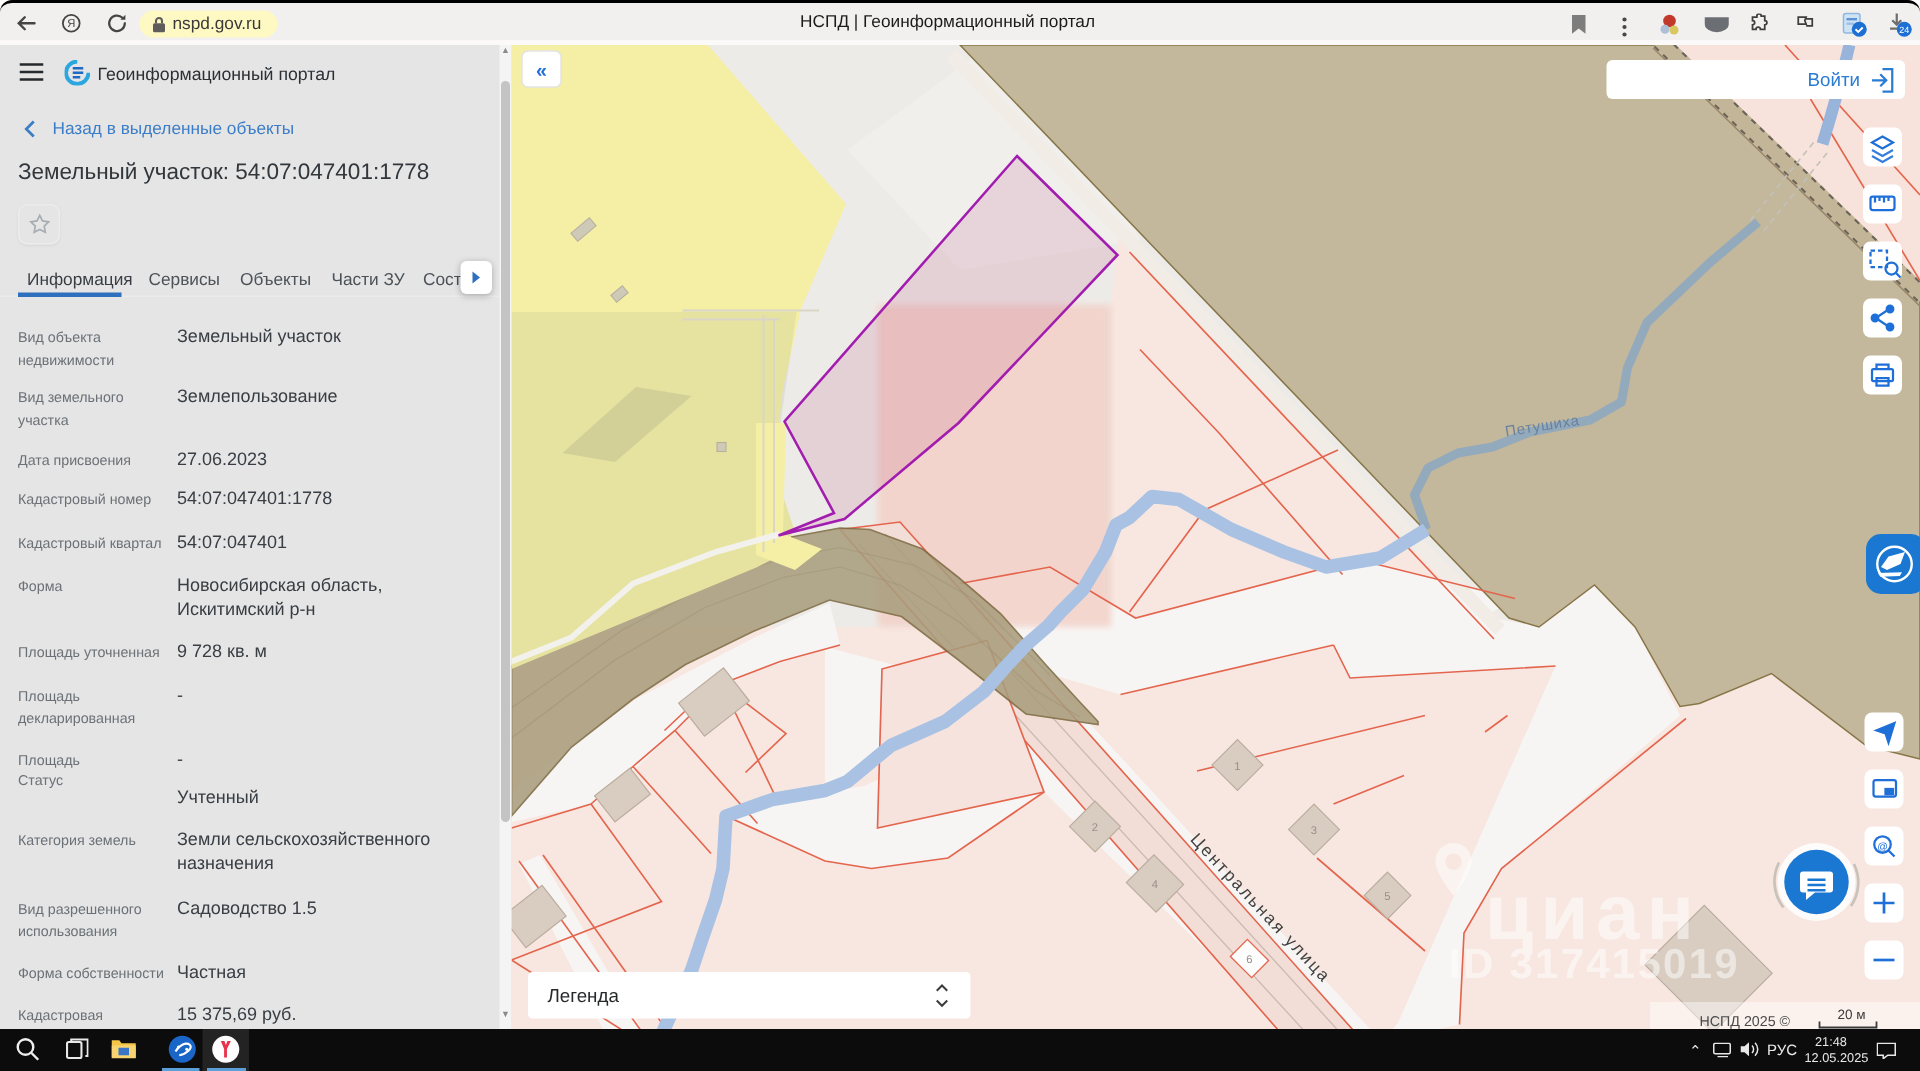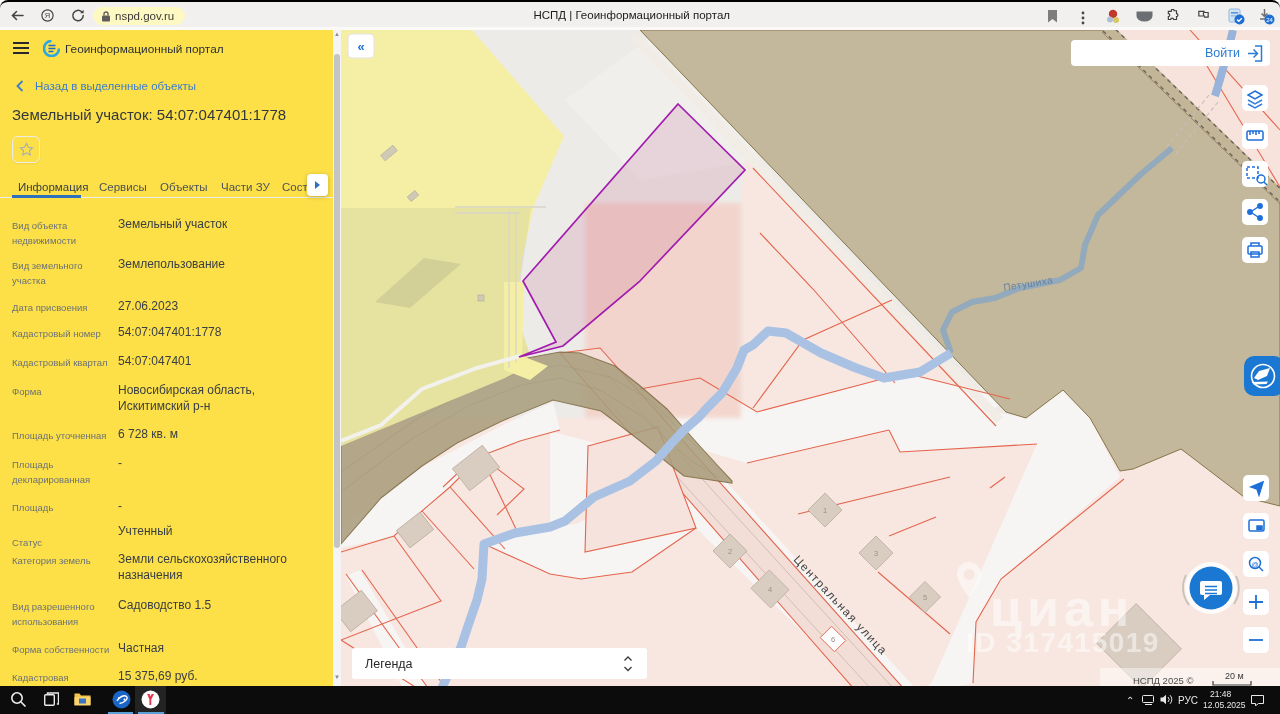--- a/index.html
+++ b/index.html
@@ -4,21 +4,21 @@
 *{margin:0;padding:0;box-sizing:border-box}
 html,body{width:1280px;height:714px;overflow:hidden;font-family:"Liberation Sans",sans-serif;background:#000}
 .abs{position:absolute}
 #stage{position:relative;width:1280px;height:714px;background:#fff}
 
 #bbar{position:absolute;left:0;top:0;width:1280px;height:27px;background:#f1f0ee;border-radius:8px 8px 0 0;border-top:2px solid #000}
 #bsub{position:absolute;left:0;top:27px;width:1280px;height:3px;background:#fbfaf9}
 #pill{position:absolute;left:93px;top:5px;width:92px;height:18px;background:#fef9c3;border-radius:9px;color:#3b3a38;font-size:11.5px;line-height:18px}
 #btitle{position:absolute;left:430px;top:7px;width:300px;text-align:right;font-size:11.5px;color:#1b1b1b}
 
-#panel{position:absolute;left:0;top:30px;width:377px;height:656px;background:#fde047}
+#panel{position:absolute;left:0;top:30px;width:377px;height:656px;background:#e5e5e5}
 #pscroll{position:absolute;left:333px;top:30px;width:8px;height:656px;background:#f4f4f4}
 #pthumb{position:absolute;left:334px;top:54px;width:6px;height:494px;background:#c4c4c4;border-radius:3px}
 .lbl{position:absolute;left:12px;width:102px;font-size:9.5px;color:#6b7177;line-height:15px}
 .val{position:absolute;left:118px;width:210px;font-size:12px;color:#383e44;line-height:15.5px}
 
 #map{position:absolute;left:341px;top:30px;width:939px;height:656px;overflow:hidden}
 
 #tbar{position:absolute;left:0;top:686px;width:1280px;height:28px;background:#0c0c0c}
 .tbtxt{position:absolute;color:#e8e8e8;font-size:8.5px}
 </style></head>
@@ -119,26 +119,26 @@
     <div class="val" style="top:227px">Землепользование</div>
     <div class="lbl" style="top:270px">Дата присвоения</div>
     <div class="val" style="top:269px">27.06.2023</div>
     <div class="lbl" style="top:296px">Кадастровый номер</div>
     <div class="val" style="top:295px">54:07:047401:1778</div>
     <div class="lbl" style="top:325px">Кадастровый квартал</div>
     <div class="val" style="top:324px">54:07:047401</div>
     <div class="lbl" style="top:354px">Форма</div>
     <div class="val" style="top:353px">Новосибирская область,<br>Искитимский р-н</div>
     <div class="lbl" style="top:398px">Площадь уточненная</div>
-    <div class="val" style="top:397px">6 728 кв. м</div>
+    <div class="val" style="top:397px">9 728 кв. м</div>
     <div class="lbl" style="top:427px">Площадь<br>декларированная</div>
     <div class="val" style="top:426px">-</div>
     <div class="lbl" style="top:470px">Площадь</div>
     <div class="val" style="top:469px">-</div>
-    <div class="lbl" style="top:505px">Статус</div>
+    <div class="lbl" style="top:483px">Статус</div>
     <div class="val" style="top:494px">Учтенный</div>
     <div class="lbl" style="top:523px">Категория земель</div>
     <div class="val" style="top:522px">Земли сельскохозяйственного<br>назначения</div>
     <div class="lbl" style="top:569px">Вид разрешенного<br>использования</div>
     <div class="val" style="top:568px">Садоводство 1.5</div>
     <div class="lbl" style="top:612px">Форма собственности</div>
     <div class="val" style="top:611px">Частная</div>
     <div class="lbl" style="top:640px">Кадастровая</div>
     <div class="val" style="top:639px">15 375,69 руб.</div>
   </div>

